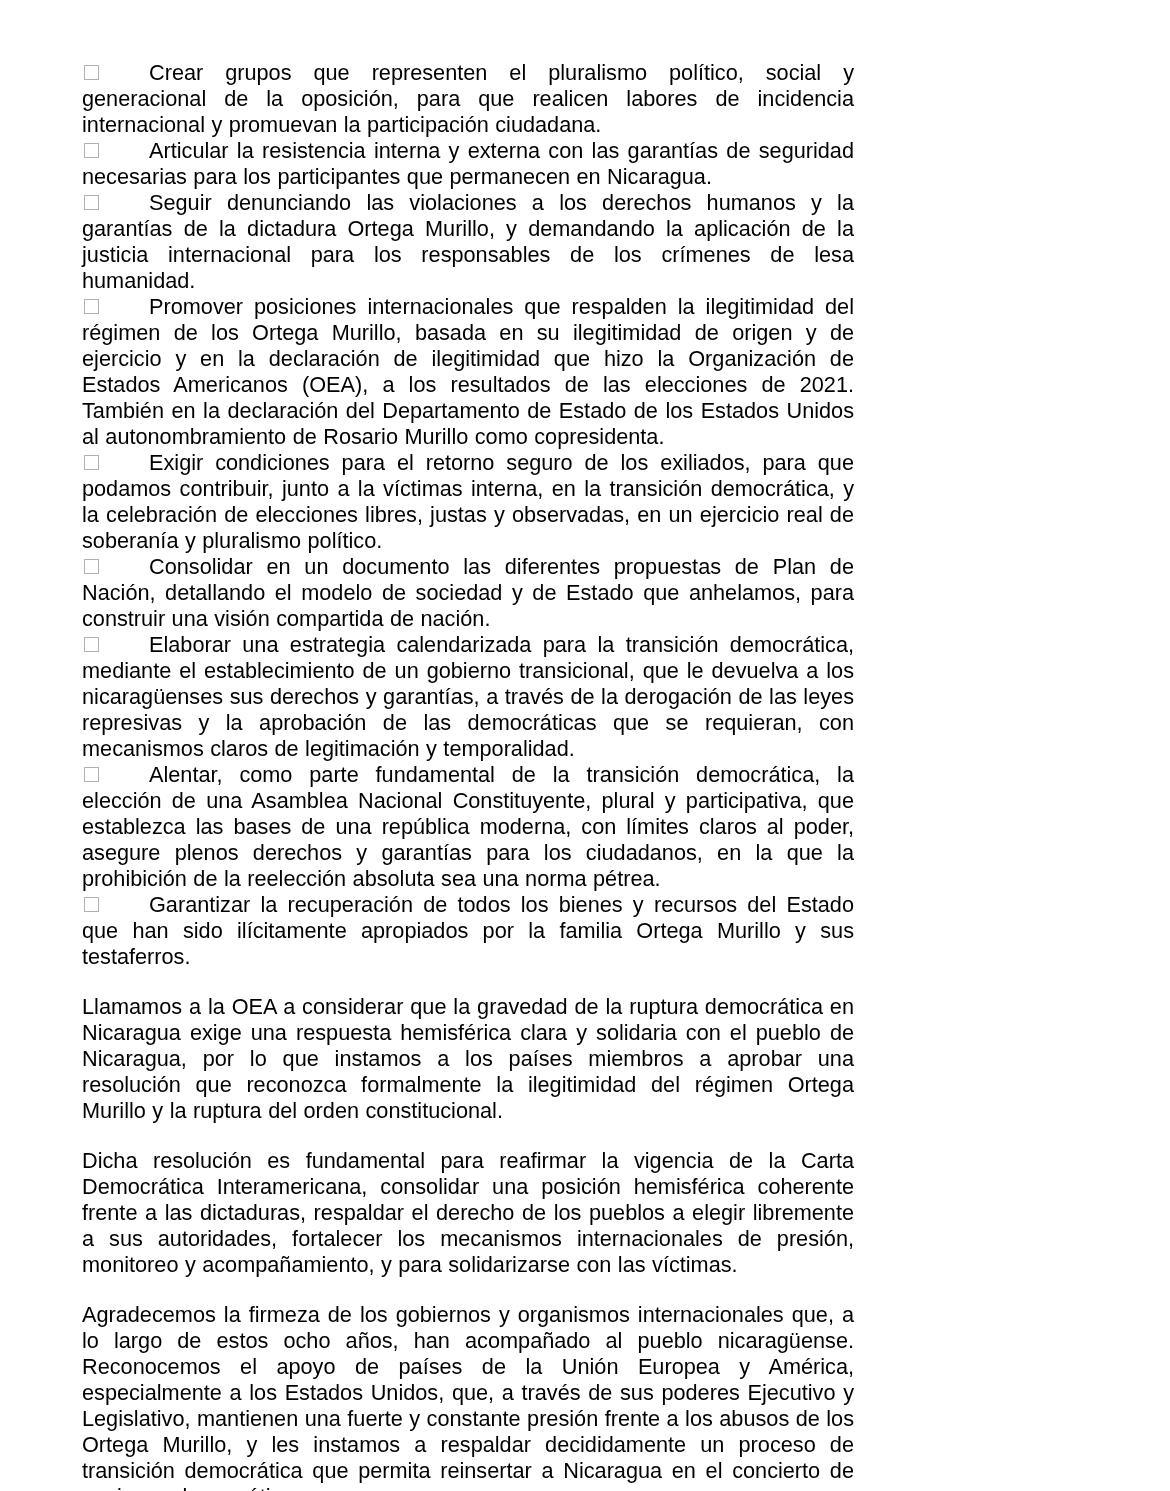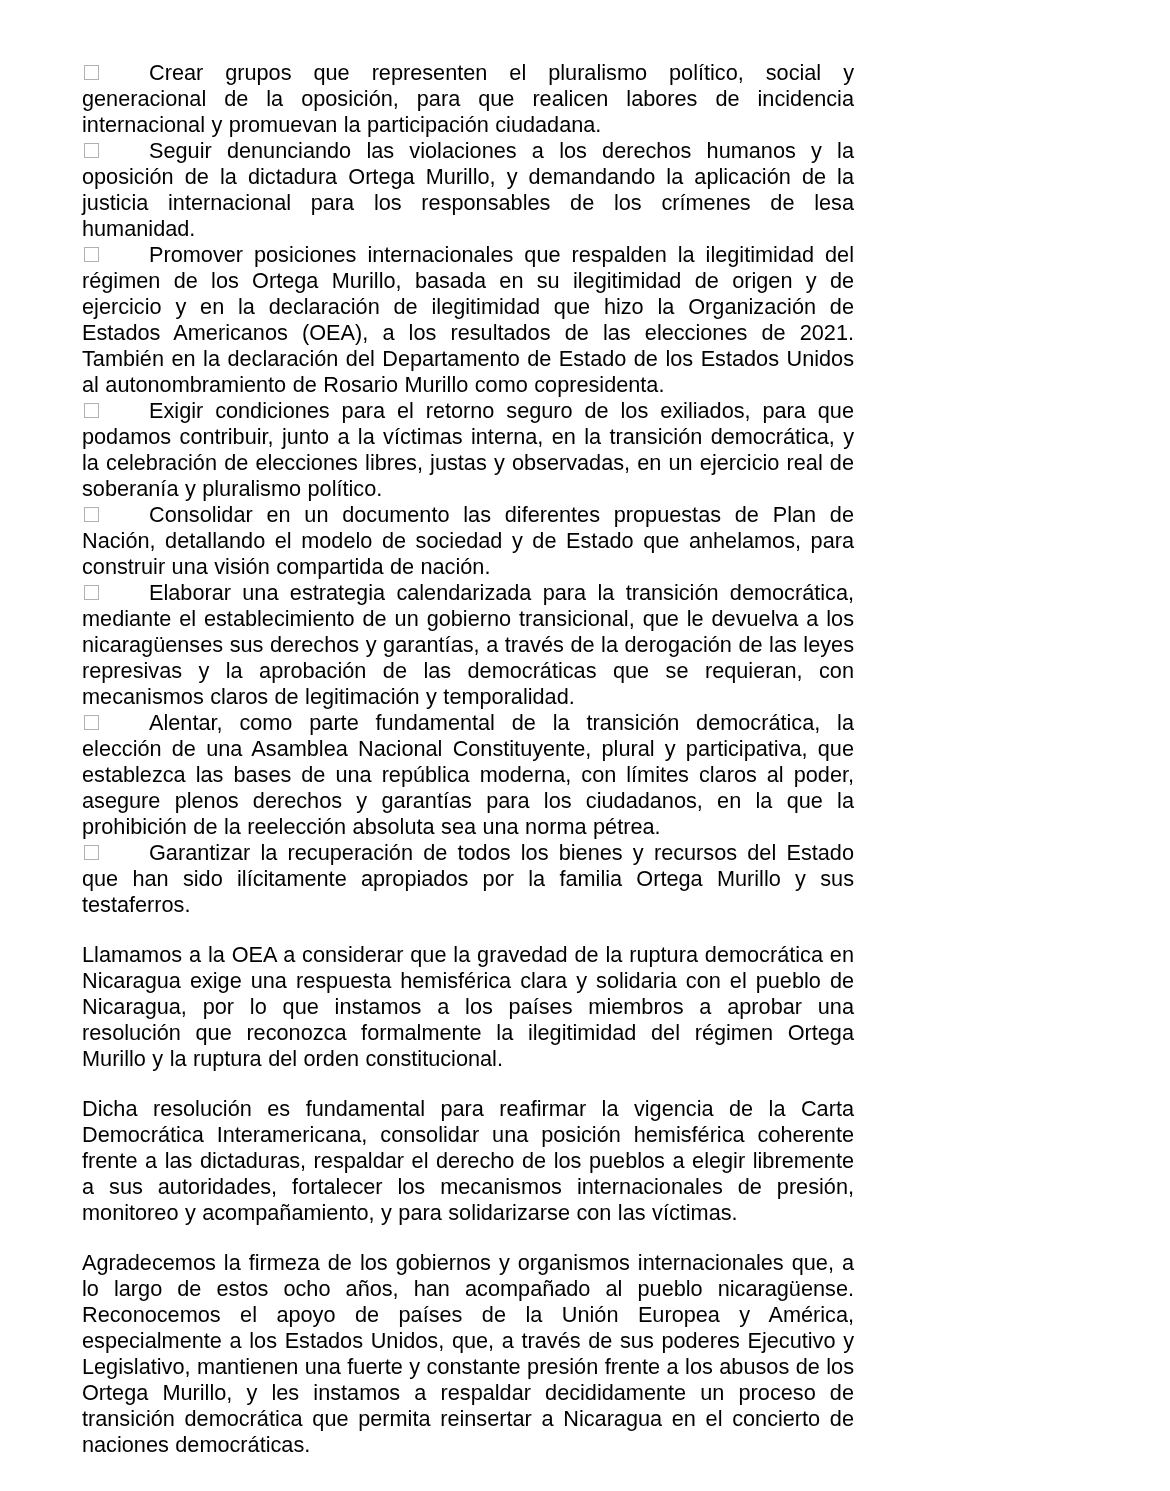--- a/index.html
+++ b/index.html
@@ -42,21 +42,22 @@
     background: #ffffff;
     margin-left: 2px;
     margin-right: 50px;
   }
 </style>
 </head>
 <body>
 
 <div class="page">
   <p class="bullet-para"><span class="tofu"></span><span>Crear grupos que representen el pluralismo político, social y generacional de la oposición, para que realicen labores de incidencia internacional y promuevan la participación ciudadana.</span></p>
-  <p class="bullet-para"><span class="tofu"></span><span>Seguir denunciando las violaciones a los derechos humanos y la oposición de la dictadura Ortega Murillo, y demandando la aplicación de la justicia internacional para los responsables de los crímenes de lesa humanidad.</span></p>
+  <p class="bullet-para"><span class="tofu"></span><span>Articular la resistencia interna y externa con las garantías de seguridad necesarias para los participantes que permanecen en Nicaragua.</span></p>
+  <p class="bullet-para"><span class="tofu"></span><span>Seguir denunciando las violaciones a los derechos humanos y la garantías de la dictadura Ortega Murillo, y demandando la aplicación de la justicia internacional para los responsables de los crímenes de lesa humanidad.</span></p>
   <p class="bullet-para"><span class="tofu"></span><span>Promover posiciones internacionales que respalden la ilegitimidad del régimen de los Ortega Murillo, basada en su ilegitimidad de origen y de ejercicio y en la declaración de ilegitimidad que hizo la Organización de Estados Americanos (OEA), a los resultados de las elecciones de 2021. También en la declaración del Departamento de Estado de los Estados Unidos al autonombramiento de Rosario Murillo como copresidenta.</span></p>
   <p class="bullet-para"><span class="tofu"></span><span>Exigir condiciones para el retorno seguro de los exiliados, para que podamos contribuir, junto a la víctimas interna, en la transición democrática, y la celebración de elecciones libres, justas y observadas, en un ejercicio real de soberanía y pluralismo político.</span></p>
   <p class="bullet-para"><span class="tofu"></span><span>Consolidar en un documento las diferentes propuestas de Plan de Nación, detallando el modelo de sociedad y de Estado que anhelamos, para construir una visión compartida de nación.</span></p>
   <p class="bullet-para"><span class="tofu"></span><span>Elaborar una estrategia calendarizada para la transición democrática, mediante el establecimiento de un gobierno transicional, que le devuelva a los nicaragüenses sus derechos y garantías, a través de la derogación de las leyes represivas y la aprobación de las democráticas que se requieran, con mecanismos claros de legitimación y temporalidad.</span></p>
   <p class="bullet-para"><span class="tofu"></span><span>Alentar, como parte fundamental de la transición democrática, la elección de una Asamblea Nacional Constituyente, plural y participativa, que establezca las bases de una república moderna, con límites claros al poder, asegure plenos derechos y garantías para los ciudadanos, en la que la prohibición de la reelección absoluta sea una norma pétrea.</span></p>
   <p class="bullet-para"><span class="tofu"></span><span>Garantizar la recuperación de todos los bienes y recursos del Estado que han sido ilícitamente apropiados por la familia Ortega Murillo y sus testaferros.</span></p>
 
   <p class="body-para">Llamamos a la OEA a considerar que la gravedad de la ruptura democrática en Nicaragua exige una respuesta hemisférica clara y solidaria con el pueblo de Nicaragua, por lo que instamos a los países miembros a aprobar una resolución que reconozca formalmente la ilegitimidad del régimen Ortega Murillo y la ruptura del orden constitucional.</p>
   <p class="body-para">Dicha resolución es fundamental para reafirmar la vigencia de la Carta Democrática Interamericana, consolidar una posición hemisférica coherente frente a las dictaduras, respaldar el derecho de los pueblos a elegir libremente a sus autoridades, fortalecer los mecanismos internacionales de presión, monitoreo y acompañamiento, y para solidarizarse con las víctimas.</p>
   <p class="body-para">Agradecemos la firmeza de los gobiernos y organismos internacionales que, a lo largo de estos ocho años, han acompañado al pueblo nicaragüense. Reconocemos el apoyo de países de la Unión Europea y América, especialmente a los Estados Unidos, que, a través de sus poderes Ejecutivo y Legislativo, mantienen una fuerte y constante presión frente a los abusos de los Ortega Murillo, y les instamos a respaldar decididamente un proceso de transición democrática que permita reinsertar a Nicaragua en el concierto de naciones democráticas.</p>

